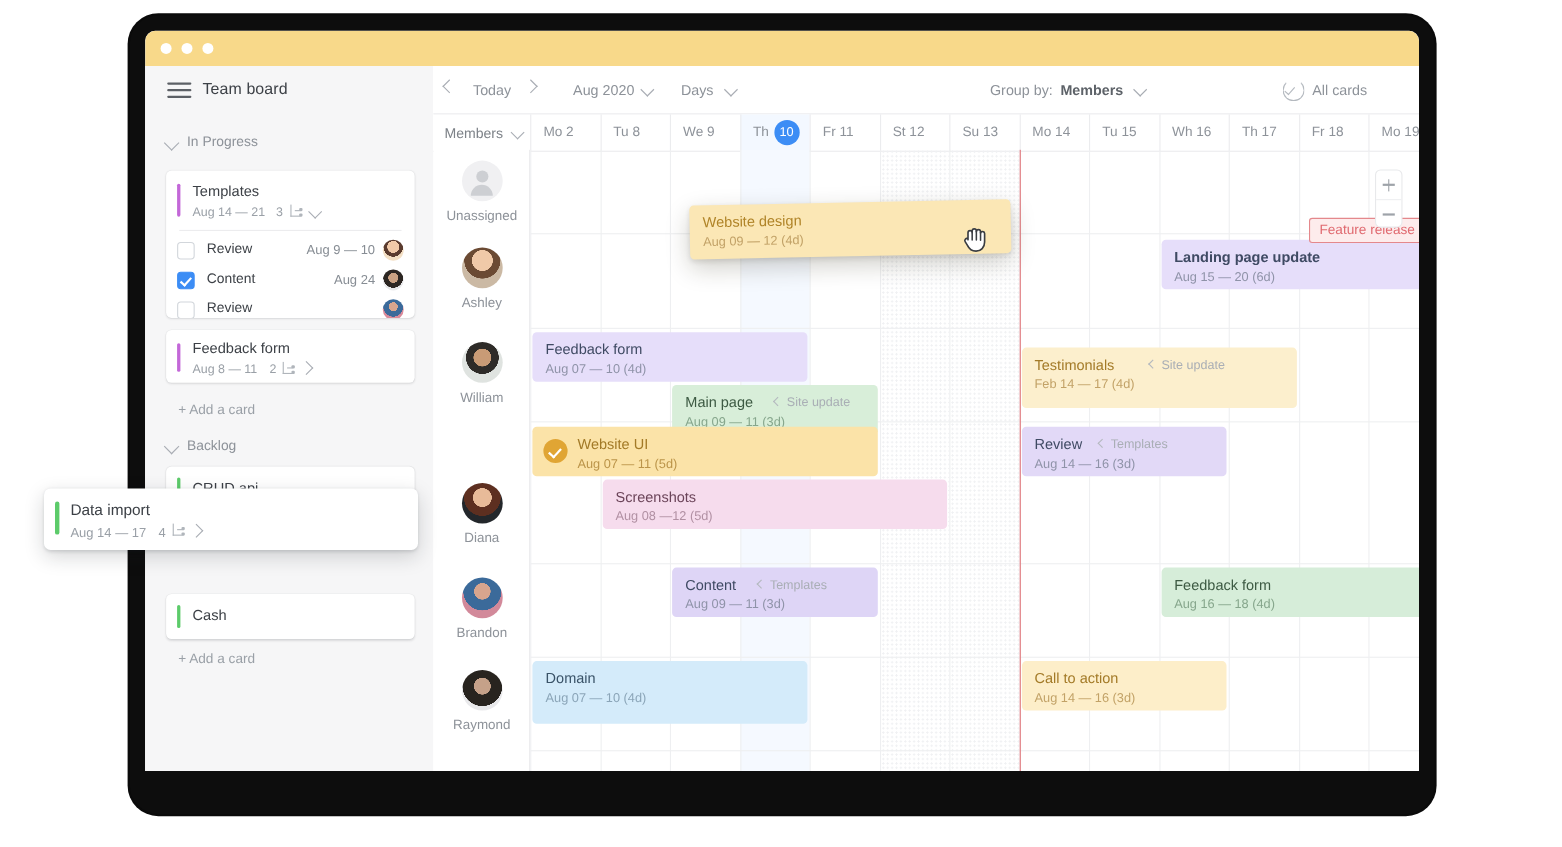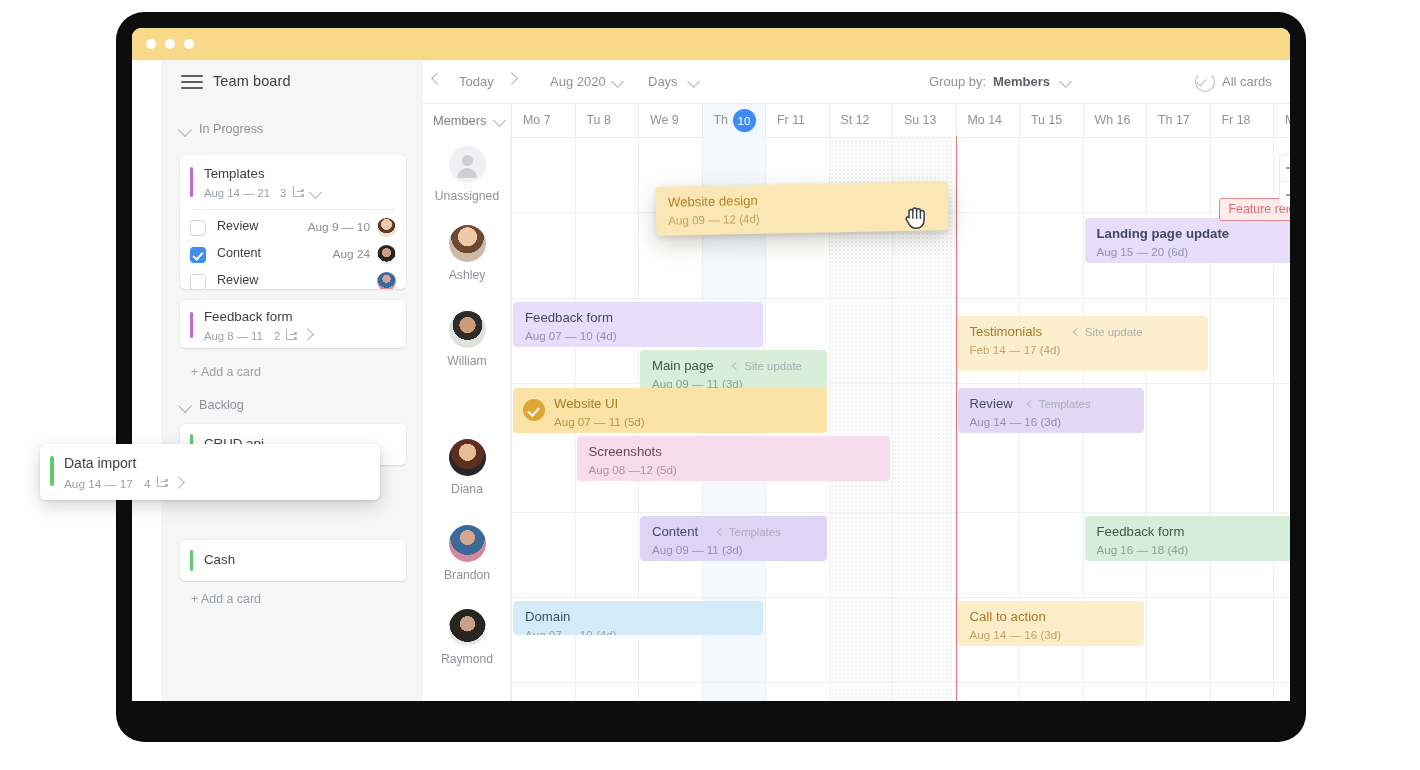--- a/index.html
+++ b/index.html
@@ -22,21 +22,21 @@
   }
   
   #titlebar{
     position:absolute;left:0;top:0;width:100%;height:32px;
     background:#f8d98a;border-radius:9px 9px 0 0;
   }
   .dot{position:absolute;top:11px;width:10px;height:10px;border-radius:50%;background:#ffffff;}
   .dot.d1{left:14px;} .dot.d2{left:33px;} .dot.d3{left:52px;}
 
   
-  #app-body{position:absolute;left:0;top:32px;width:100%;height:641px;background:#fff;margin-left:29px;}
+  #app-body{position:absolute;left:0;top:32px;width:100%;height:641px;background:#fff;}
 
   
   #sidebar{
     position:absolute;left:0;top:0;width:262px;height:100%;
     background:#f6f6f7;
   }
   #sidebar-header{position:absolute;left:0;top:0;width:100%;height:43px;}
   #hamburger{position:absolute;left:20px;top:15px;width:22px;height:14px;cursor:pointer;}
   #hamburger span{display:block;height:2.4px;background:#5c6066;border-radius:2px;margin-bottom:3.4px;}
   #board-title{
@@ -276,21 +276,21 @@
 
       </div>
 
       <div id="tl-head">
         <div id="members-col-head">
           <span class="mlabel">Members</span>
           <span class="cdown" style="left:72px;top:12px"></span>
         </div>
         <div id="dayheads">
             <div class="daycol-head" style="left: 88px; width: 63.5px;">
-              <span class="dname">Mo 7</span>
+              <span class="dname">Mo 2</span>
             </div>
             <div class="daycol-head" style="left: 151.5px; width: 63.5px;">
               <span class="dname">Tu 8</span>
             </div>
             <div class="daycol-head" style="left: 215px; width: 63.5px;">
               <span class="dname">We 9</span>
             </div>
             <div class="daycol-head today" style="left: 278.5px; width: 63.5px;">
               <span class="dname">Th</span>
               <span class="today-pill" style="left: 30px;">10</span>
@@ -419,21 +419,21 @@
             </div>
             <div class="bar" style="left: 217px; width: 186.5px; top: 380px; height: 45px; background: rgb(222, 213, 246);">
               <span class="btitle" style="left: 12px; color: rgb(63, 74, 99);">Content</span>
               <span class="bdate" style="left: 12px; color: rgb(143, 147, 168);">Aug 09 — 11 (3d)</span>
               <span class="bparent" style="left: 77.9px;"><span class="pchev"></span><span>Templates</span></span>
             </div>
             <div class="bar" style="left: 661.5px; width: 262.7px; top: 380px; height: 45px; background: rgb(214, 237, 217);">
               <span class="btitle" style="left: 12px; color: rgb(61, 90, 67);">Feedback form</span>
               <span class="bdate" style="left: 12px; color: rgb(134, 166, 140);">Aug 16 — 18 (4d)</span>
             </div>
-            <div class="bar" style="left: 90px; width: 250px; top: 465px; height: 34px; background: rgb(212, 235, 250);">
+            <div class="bar" style="left: 90px; width: 250px; top: 465px; height: 57px; background: rgb(212, 235, 250);">
               <span class="btitle" style="left: 12px; color: rgb(58, 83, 104);">Domain</span>
               <span class="bdate" style="left: 12px; color: rgb(139, 165, 184);">Aug 07 — 10 (4d)</span>
             </div>
             <div class="bar" style="left: 534.5px; width: 186.5px; top: 465px; height: 45px; background: rgb(253, 238, 201);">
               <span class="btitle" style="left: 12px; color: rgb(163, 122, 39);">Call to action</span>
               <span class="bdate" style="left: 12px; color: rgb(194, 162, 103);">Aug 14 — 16 (3d)</span>
             </div>
           </div>
 
         <div id="zoom-ctl">

